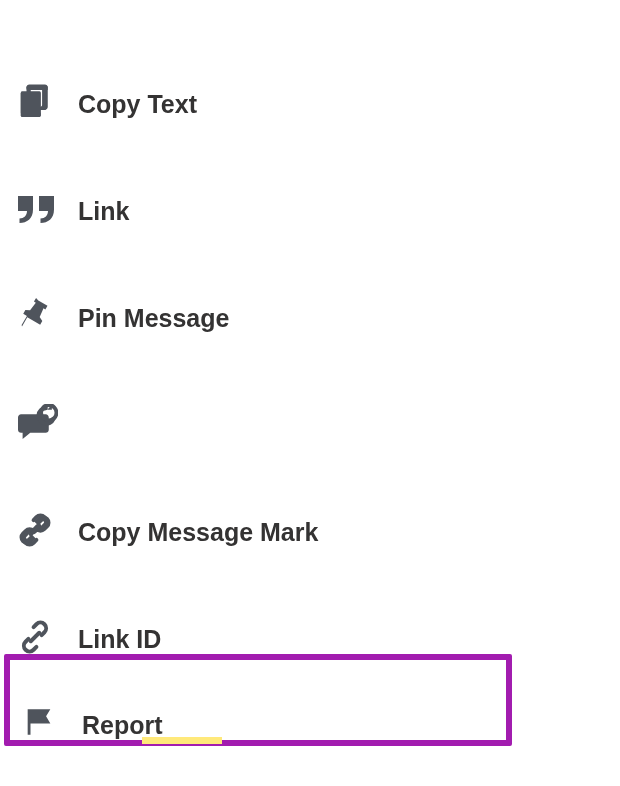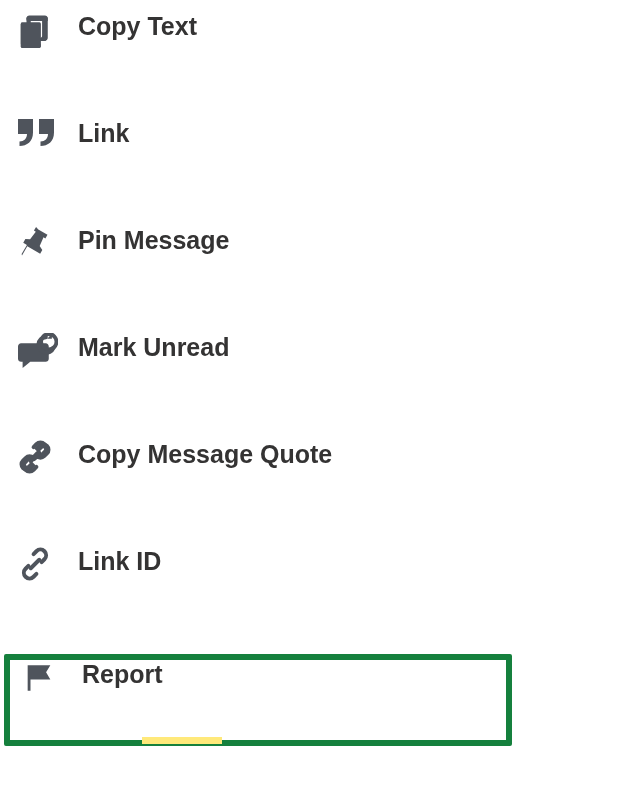--- a/index.html
+++ b/index.html
@@ -13,39 +13,39 @@
       background: #ffffff;
       font-family: -apple-system, BlinkMacSystemFont, "Segoe UI", Helvetica, Arial, sans-serif;
       padding-top: 12px;
     }
     .menu {
       display: flex;
       flex-direction: column;
     }
     .menu-item {
       display: flex;
-      align-items: flex-start;
+      align-items: flex-end;
       height: 107px;
       padding-left: 18px;
       cursor: pointer;
       position: relative;
     }
     .menu-item .icon-wrap {
       width: 60px;
       display: flex;
       align-items: center;
       justify-content: flex-start;
     }
     .menu-item .label {
       font-size: 25px;
       font-weight: 700;
       color: #343333;
     }
     .menu-item.highlighted {
-      border: 6px solid #15803d;
+      border: 6px solid #a21caf;
       border-radius: 2px;
       margin-left: 4px;
       margin-right: 108px;
       height: 92px;
       padding-left: 12px;
     }
     .underline-yellow {
       position: absolute;
       left: 132px;
       bottom: -4px;
@@ -100,35 +100,34 @@
   <div class="menu-item">
     <span class="icon-wrap">
       <svg width="40" height="36" viewBox="0 0 26 22">
         <path d="M2 6h16c1.1 0 2 .9 2 2v8c0 1.1-.9 2-2 2H8l-5 4v-4H2c-1.1 0-2-.9-2-2V8c0-1.1.9-2 2-2z"></path>
         <circle cx="20" cy="5" r="5" fill="none" stroke="#4f545c" stroke-width="2.5"></circle>
         <path d="M18 2a5 5 0 1 0 5 7" fill="none" stroke="#4f545c" stroke-width="2.8" stroke-linecap="round"></path>
         <path d="M22 0l-3 3 3 0 0-3z" fill="#4f545c"></path>
         <polygon points="19,0 23,0 21,3" fill="#4f545c" transform="rotate(50 21 2) translate(-1,-1)"></polygon>
       </svg>
     </span>
-    <span class="label">Mark Unread</span>
   </div>
 
   <div class="menu-item">
     <span class="icon-wrap">
       <svg width="34" height="34" viewBox="0 0 24 24">
         <path d="M10.59 13.41a1 1 0 0 1 0-1.41l3-3a1 1 0 0 1 1.41 1.41l-3 3a1 1 0 0 1-1.41 0zM13 6l2-2a4 4 0 0 1 5.66 5.66l-2 2a4 4 0 0 1-5.66 0l1.41-1.41a2 2 0 0 0 2.83 0l2-2A2 2 0 0 0 16.41 5.4l-2 2L13 6zm-2 12l-2 2A4 4 0 0 1 3.34 14.34l2-2a4 4 0 0 1 5.66 0L9.59 13.75a2 2 0 0 0-2.83 0l-2 2a2 2 0 0 0 2.83 2.83l2-2L11 18z" fill="none" stroke="#4f545c" stroke-width="2.2" stroke-linecap="round"></path>
         <g stroke="#4f545c" stroke-width="2.8" fill="none" stroke-linecap="round">
           <path d="M9 15l6-6"></path>
           <path d="M11 5l2-2a4 4 0 0 1 5.66 5.66l-2 2"></path>
           <path d="M13 19l-2 2a4 4 0 0 1-5.66-5.66l2-2"></path>
         </g>
       </svg>
     </span>
-    <span class="label">Copy Message Quote</span>
+    <span class="label">Copy Message Mark</span>
   </div>
 
   <div class="menu-item">
     <span class="icon-wrap">
       <svg width="34" height="34" viewBox="0 0 24 24">
         <g stroke="#4f545c" stroke-width="2.8" fill="none" stroke-linecap="round">
           <path d="M9 15l6-6"></path>
           <path d="M11 5l2-2a4 4 0 0 1 5.66 5.66l-2 2"></path>
           <path d="M13 19l-2 2a4 4 0 0 1-5.66-5.66l2-2"></path>
         </g>

